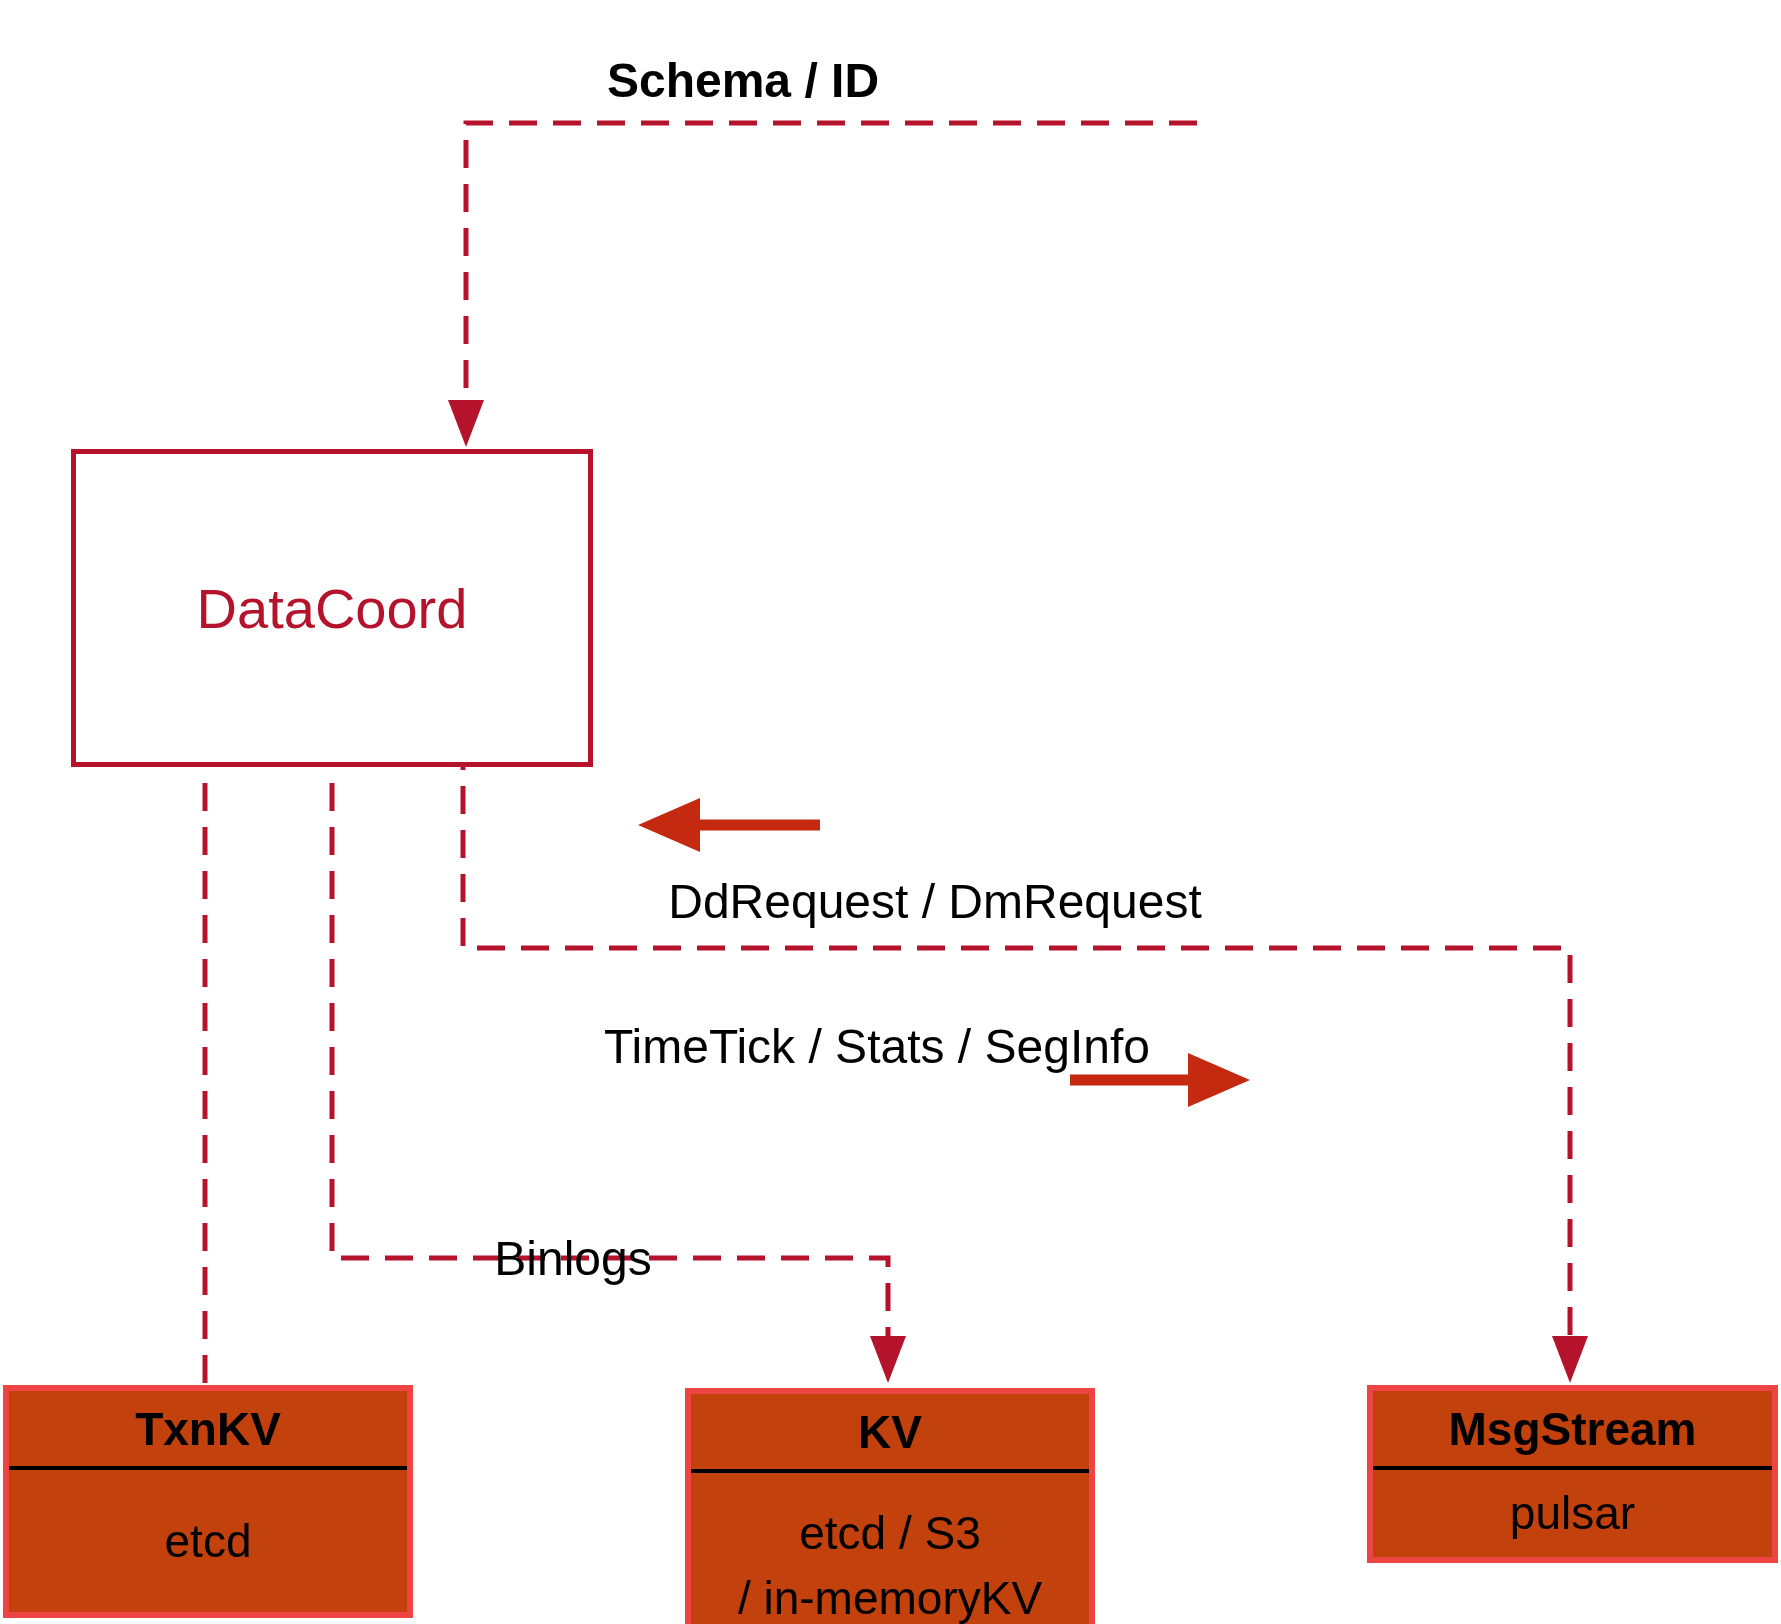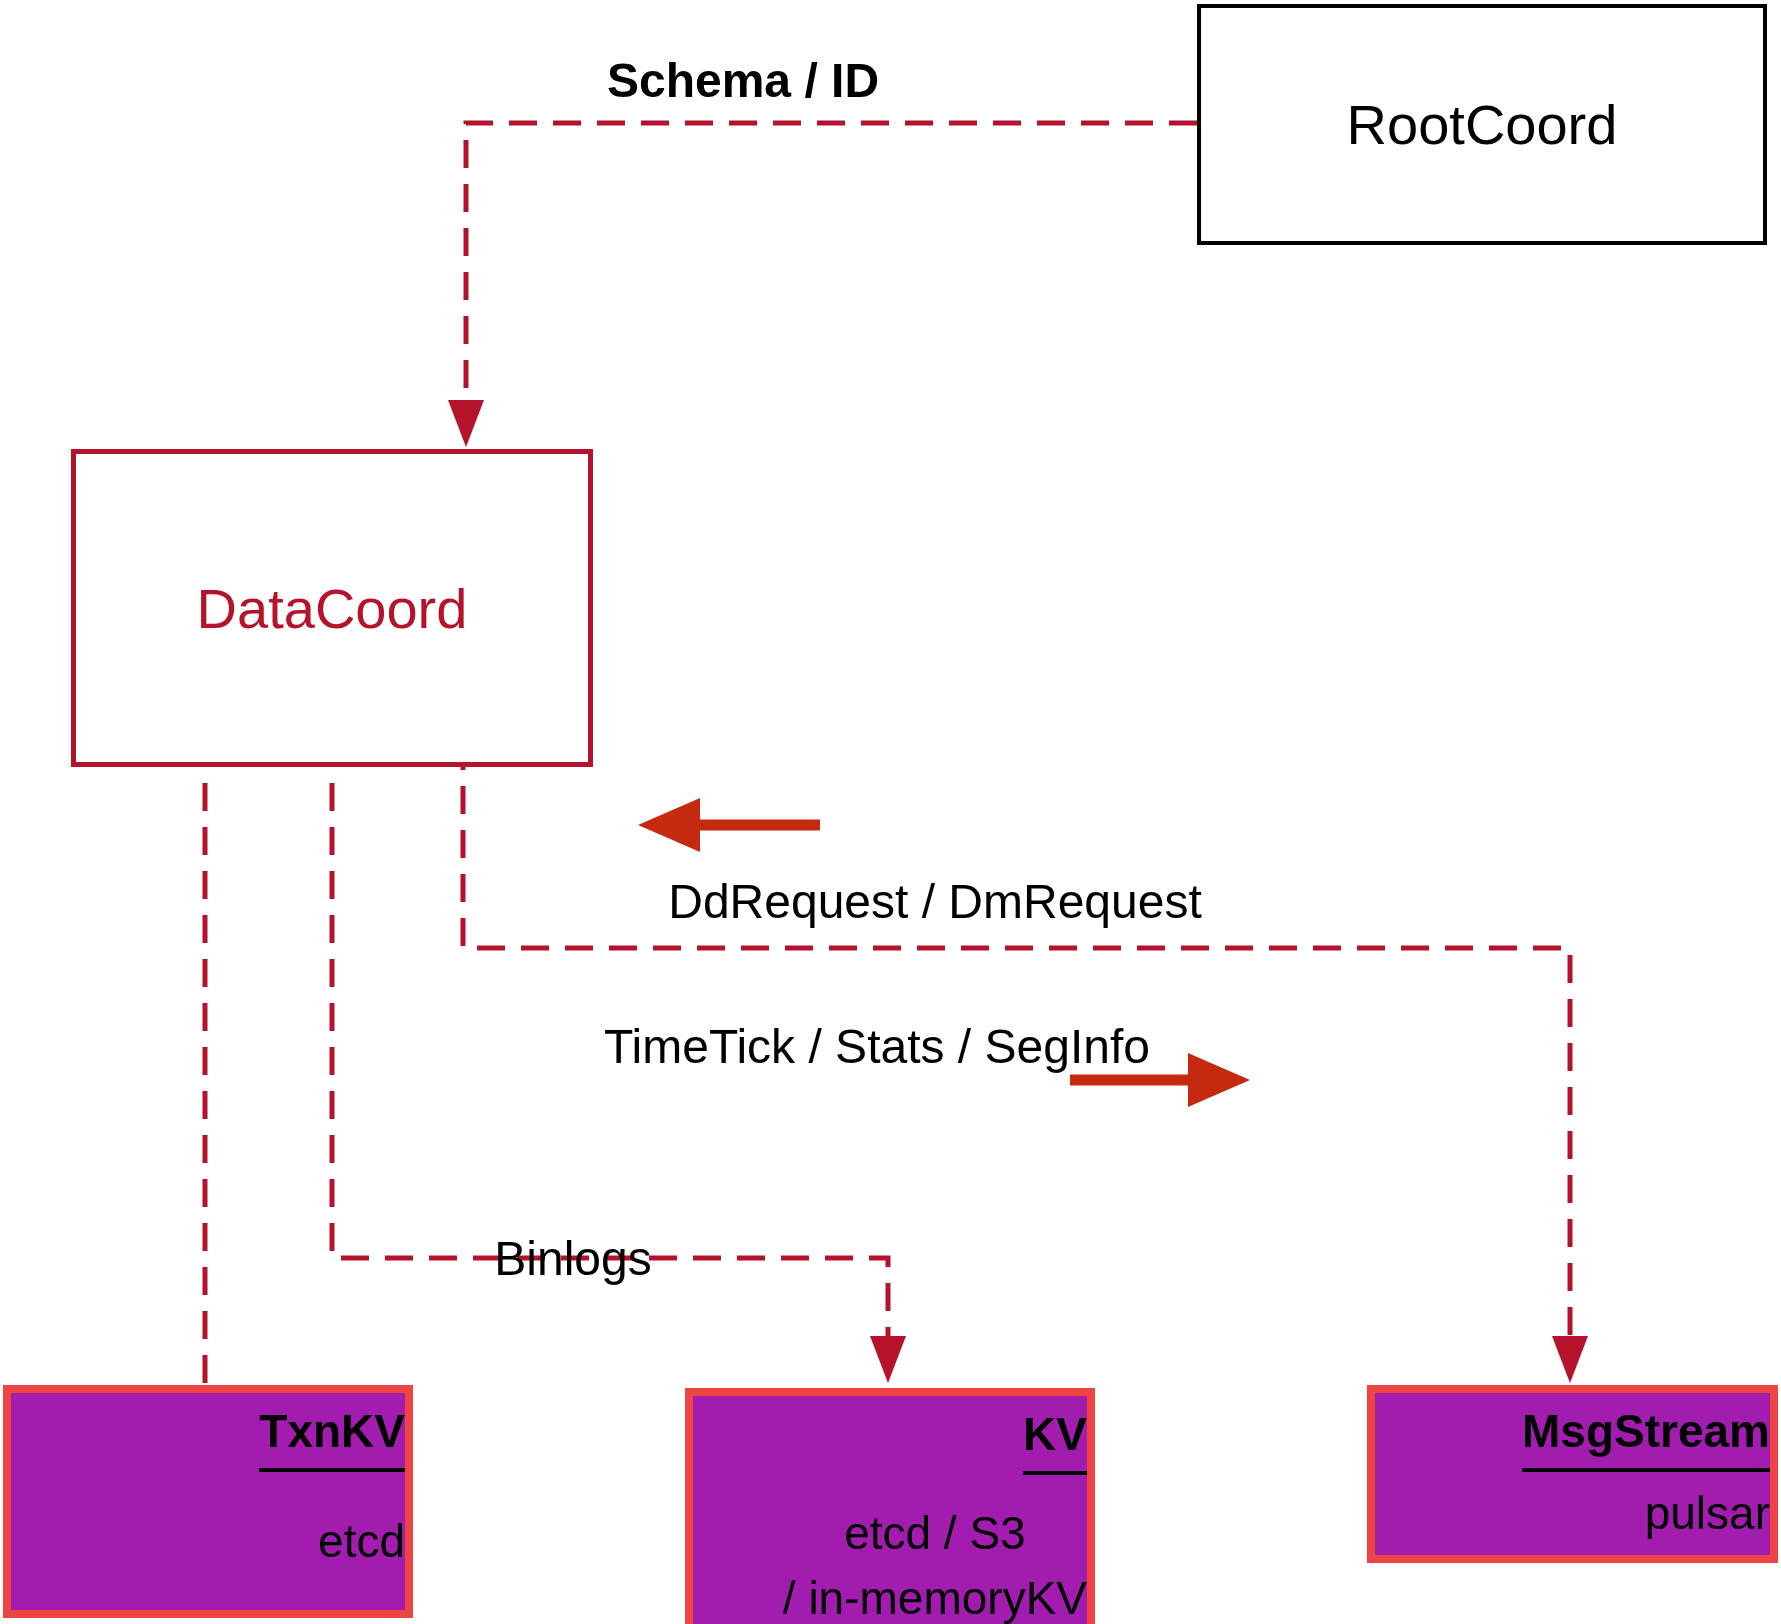--- a/index.html
+++ b/index.html
@@ -32,26 +32,25 @@
     font-size: 56px;
   }
   .node.datacoord {
     left: 71px; top: 449px; width: 522px; height: 318px;
     border: 5px solid #b5122c;
     color: #b5122c;
     font-size: 56px;
   }
   .table {
     position: absolute;
-    background: #a21caf;
-    border: 8px solid #ef4444;
+    background: #c2410c;
+    border: 6px solid #ef4444;
     box-sizing: border-box;
     display: flex;
     flex-direction: column;
-    align-items: flex-end;
   }
   .table.txnkv  { left: 3px;    top: 1385px; width: 410px; height: 233px; }
   .table.kv     { left: 685px;  top: 1388px; width: 410px; height: 276px; }
   .table.msgstream { left: 1367px; top: 1385px; width: 411px; height: 178px; }
   .table-header {
     height: 75px;
     flex: none;
     border-bottom: 4px solid #000000;
     display: flex;
     align-items: center;
@@ -102,23 +101,20 @@
     <polygon points="463,697 445,744 481,744" fill="#b5122c"></polygon>
     <polygon points="1570,1383 1552,1336 1588,1336" fill="#b5122c"></polygon>
 
     <line x1="820" y1="825" x2="696" y2="825" stroke-width="11" stroke="#c5290f"></line>
     <polygon points="638,825 700,798 700,852" fill="#c5290f"></polygon>
 
     <line x1="1070" y1="1080" x2="1192" y2="1080" stroke-width="11" stroke="#c5290f"></line>
     <polygon points="1250,1080 1188,1053 1188,1107" fill="#c5290f"></polygon>
   </svg>
 
-  <div class="node rootcoord">
-    <span>RootCoord</span>
-  </div>
 
   <div class="node datacoord">
     <span>DataCoord</span>
   </div>
 
   <div class="table txnkv">
     <div class="table-header">TxnKV</div>
     <div class="table-body">
       <span>etcd</span>
     </div>

